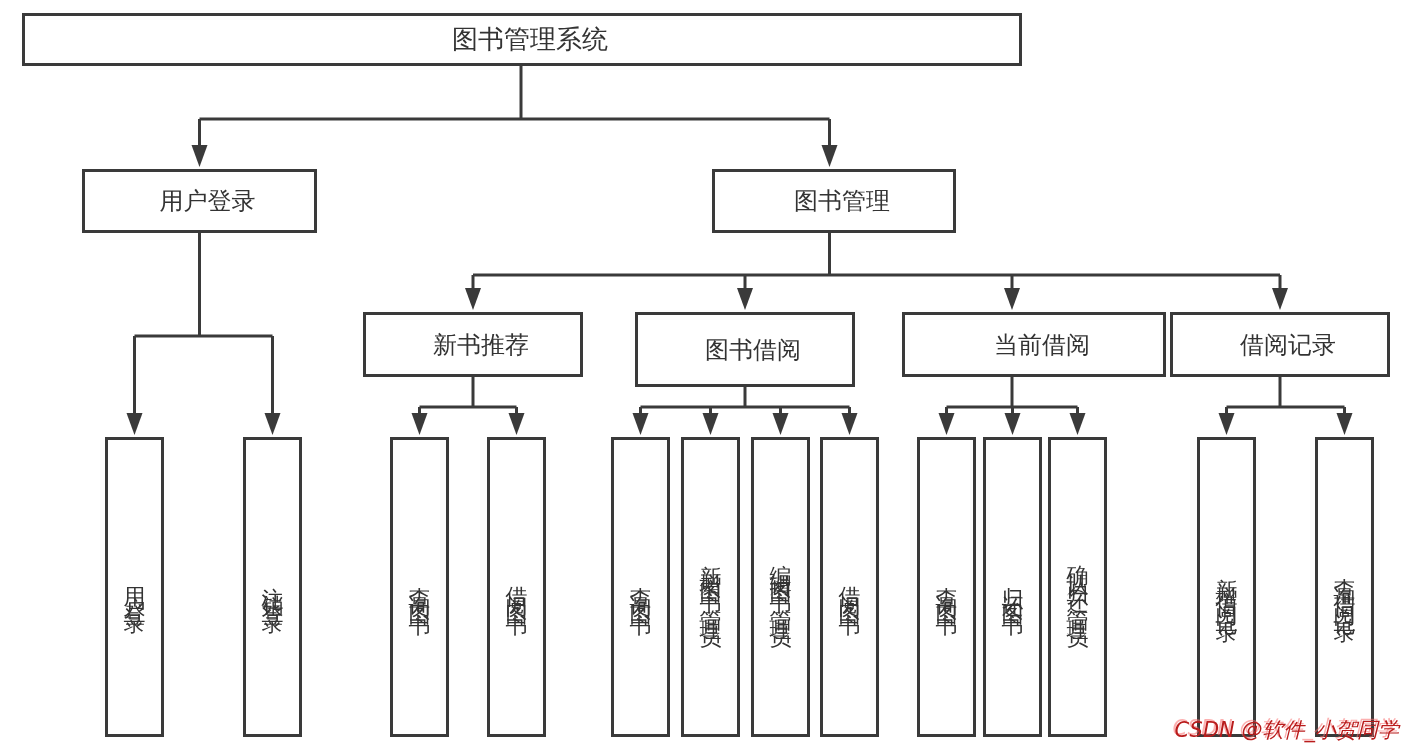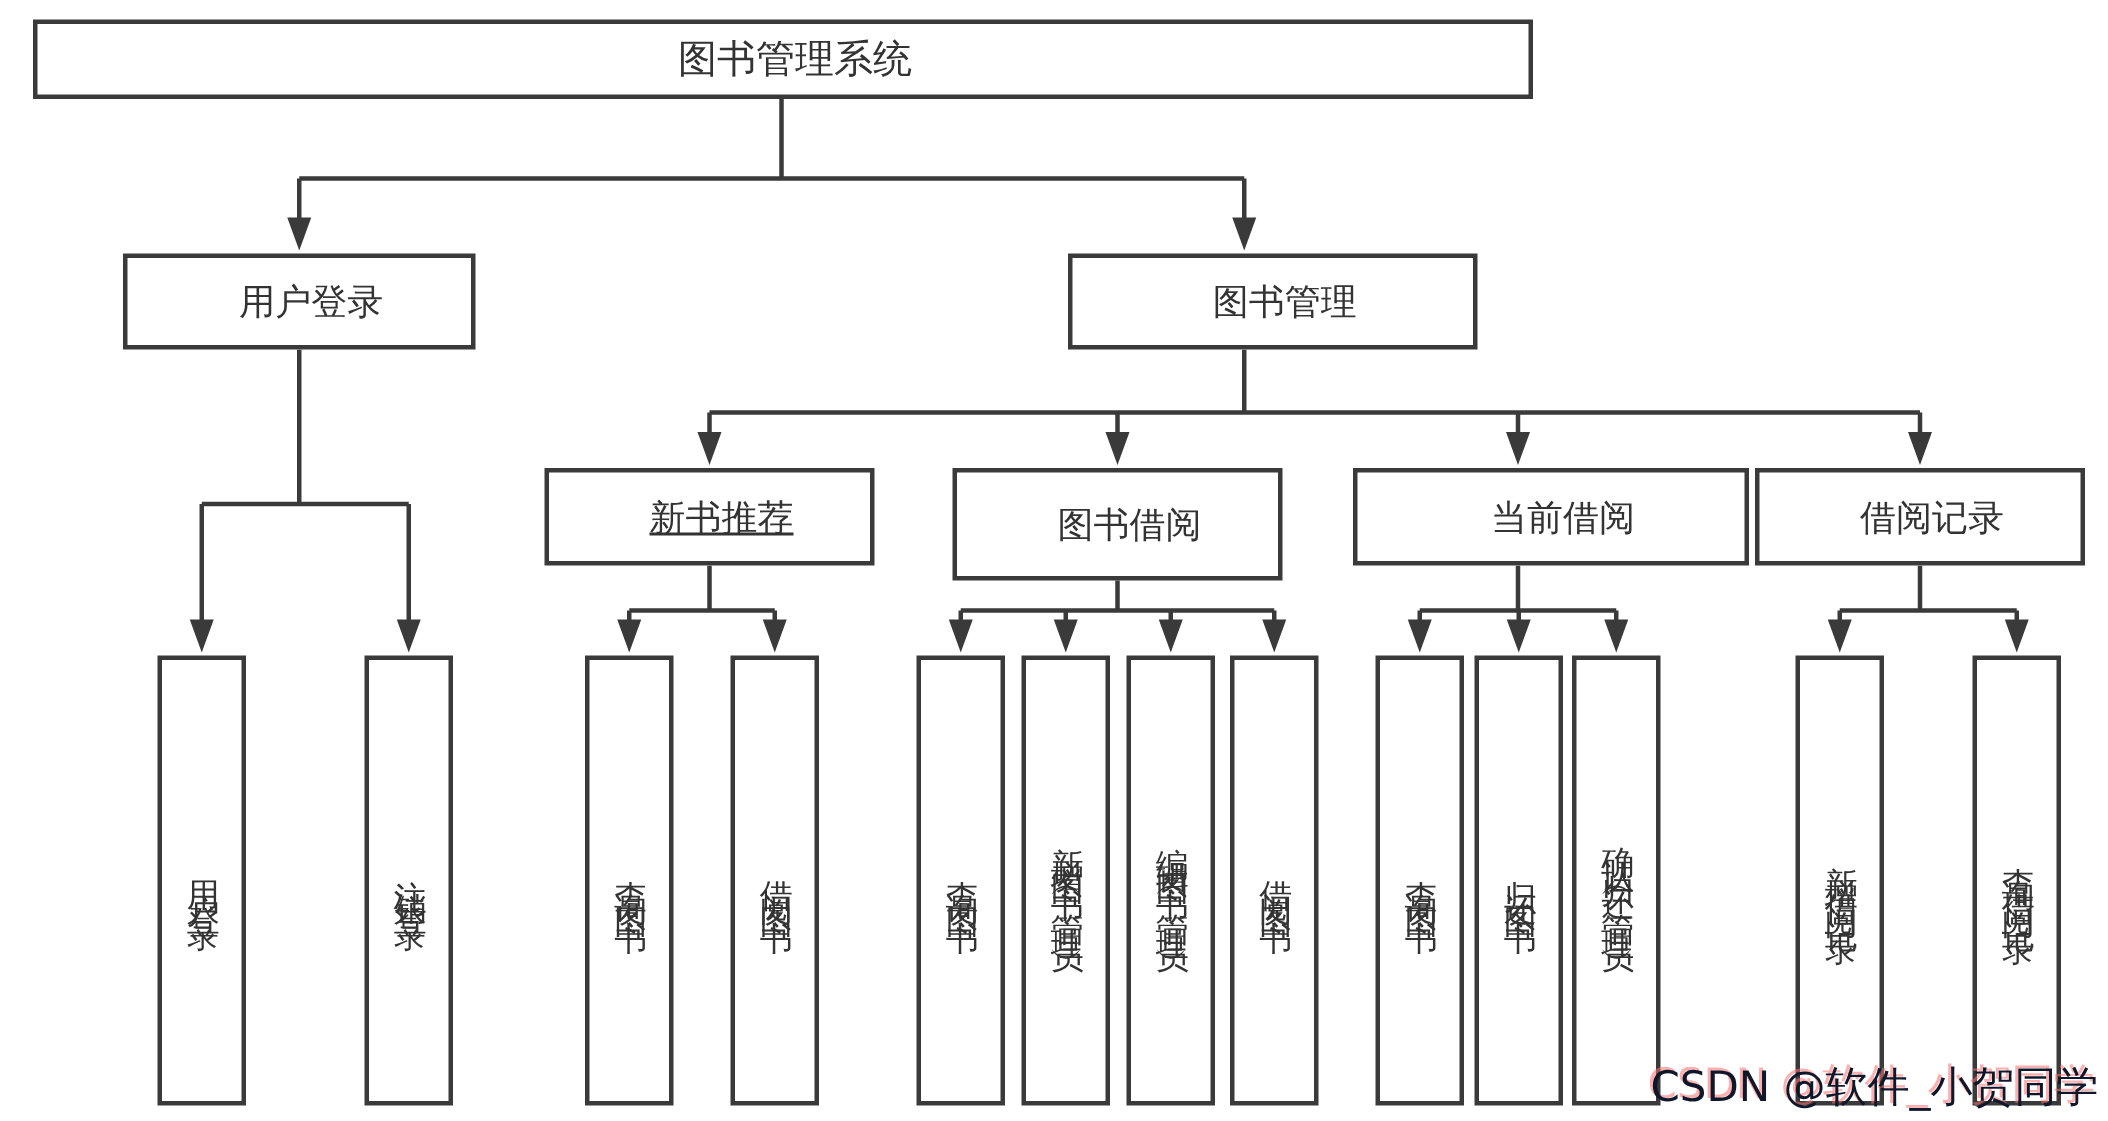--- a/index.html
+++ b/index.html
@@ -51,24 +51,25 @@
     font-size: 22px;
     letter-spacing: 9px;
     line-height: 1;
     color: #333333;
     white-space: nowrap;
   }
   .watermark {
     position: absolute;
     right: 6px;
     bottom: 3px;
-    font-size: 28px;
-    color: #0f172a;
+    font-size: 21px;
+    color: #b91c1c;
     text-shadow: -2px -2px 0 rgba(250, 112, 112, 0.55);
     white-space: nowrap;
+    font-style: italic;
   }
 </style>
 </head>
 <body>
 
 <svg id="connectors" viewBox="0 0 1405 747" xmlns="http://www.w3.org/2000/svg">
   <g stroke="#3a3a3a" stroke-width="3" fill="none">
 
     <path d="M521,66 V119"></path>
     <path d="M199.5,119 H829.5"></path>
@@ -124,23 +125,23 @@
     <polygon points="1004.5,413 1020.5,413 1012.5,435"></polygon>
     <polygon points="1069.5,413 1085.5,413 1077.5,435"></polygon>
     <polygon points="1218.5,413 1234.5,413 1226.5,435"></polygon>
     <polygon points="1336.5,413 1352.5,413 1344.5,435"></polygon>
   </g>
 </svg>
 
 <div class="node root" style="left:22px; top:13px; width:1000px; height:53px;">图书管理系统</div>
 
 <div class="node h" style="left:82px; top:169px; width:235px; height:64px;">用户登录</div>
-<div class="node h" style="left:712px; top:169px; width:273px; height:64px;">图书管理</div>
+<div class="node h" style="left:712px; top:169px; width:244px; height:64px;">图书管理</div>
 
-<div class="node h" style="left:363px; top:312px; width:220px; height:65px;text-decoration:underline;">新书推荐</div>
+<div class="node h" style="left:363px; top:312px; width:220px; height:65px;">新书推荐</div>
 <div class="node h" style="left:635px; top:312px; width:220px; height:75px;">图书借阅</div>
 <div class="node h" style="left:902px; top:312px; width:264px; height:65px;">当前借阅</div>
 <div class="node h" style="left:1170px; top:312px; width:220px; height:65px;">借阅记录</div>
 
 <div class="leaf" style="left:105px;">
   <span>用户登录</span>
 </div>
 <div class="leaf" style="left:243px;">
   <span>注销登录</span>
 </div>

